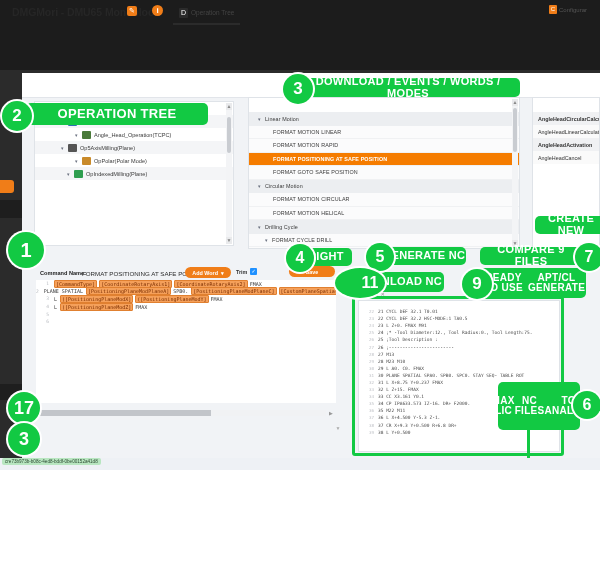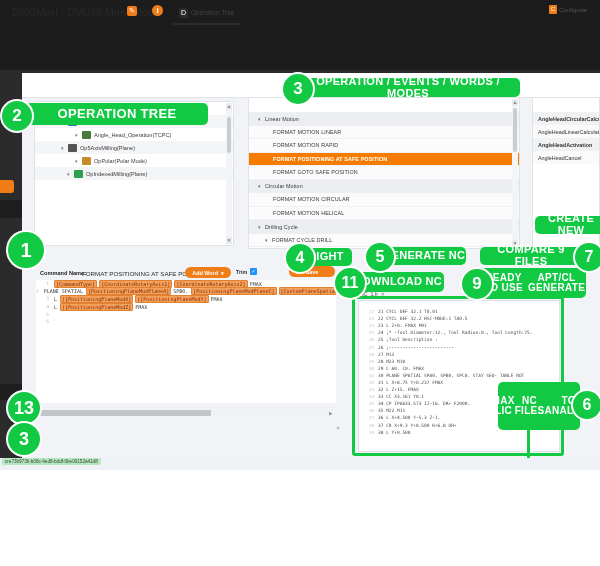--- a/index.html
+++ b/index.html
@@ -377,30 +377,30 @@
 
   <div id="badges">
       <div class="badge" style="left: 8px; top: 232px; width: 36px; height: 36px; font-size: 20px;">1</div>
       <div class="badge" style="left: 2px; top: 101px; width: 30px; height: 30px; font-size: 17px;">2</div>
       <div class="badge" style="left: 283px; top: 74px; width: 30px; height: 30px; font-size: 17px;">3</div>
       <div class="badge" style="left: 286px; top: 244px; width: 28px; height: 28px; font-size: 16px;">4</div>
       <div class="badge" style="left: 366px; top: 243px; width: 28px; height: 28px; font-size: 16px;">5</div>
       <div class="badge" style="left: 573px; top: 391px; width: 28px; height: 28px; font-size: 16px;">6</div>
       <div class="badge" style="left: 575px; top: 243px; width: 28px; height: 28px; font-size: 16px;">7</div>
       <div class="badge" style="left: 462px; top: 269px; width: 30px; height: 30px; font-size: 17px;">9</div>
-      <div class="badge" style="left: 335px; top: 268px; width: 30px; height: 30px; font-size: 16px;">11</div>
-      <div class="badge" style="left: 8px; top: 392px; width: 32px; height: 32px; font-size: 18px;">13</div>
+      <div class="badge" style="left: 335px; top: 268px; width: 30px; height: 30px; font-size: 16px; padding-left: 20px;">11</div>
+      <div class="badge" style="left: 8px; top: 392px; width: 32px; height: 32px; font-size: 18px;">17</div>
       <div class="badge" style="left: 8px; top: 423px; width: 32px; height: 32px; font-size: 18px;">3</div>
     </div>
   <div id="bars">
       <div class="gbar" style="left: 26px; top: 103px; width: 182px; height: 22px; font-size: 13px;">
         <div>OPERATION TREE</div>
       </div>
       <div class="gbar" style="left: 296px; top: 78px; width: 224px; height: 19px; font-size: 11px;">
-        <div>OPERATION / EVENTS / WORDS / MODES</div>
+        <div>DOWNLOAD / EVENTS / WORDS / MODES</div>
       </div>
       <div class="gbar" style="left: 300px; top: 248px; width: 52px; height: 18px; font-size: 11px;">
         <div>RIGHT</div>
       </div>
       <div class="gbar" style="left: 382px; top: 247px; width: 84px; height: 18px; font-size: 11px;">
         <div>GENERATE NC</div>
       </div>
       <div class="gbar" style="left: 480px; top: 247px; width: 102px; height: 18px; font-size: 11px;">
         <div>COMPARE 9 FILES</div>
       </div>

